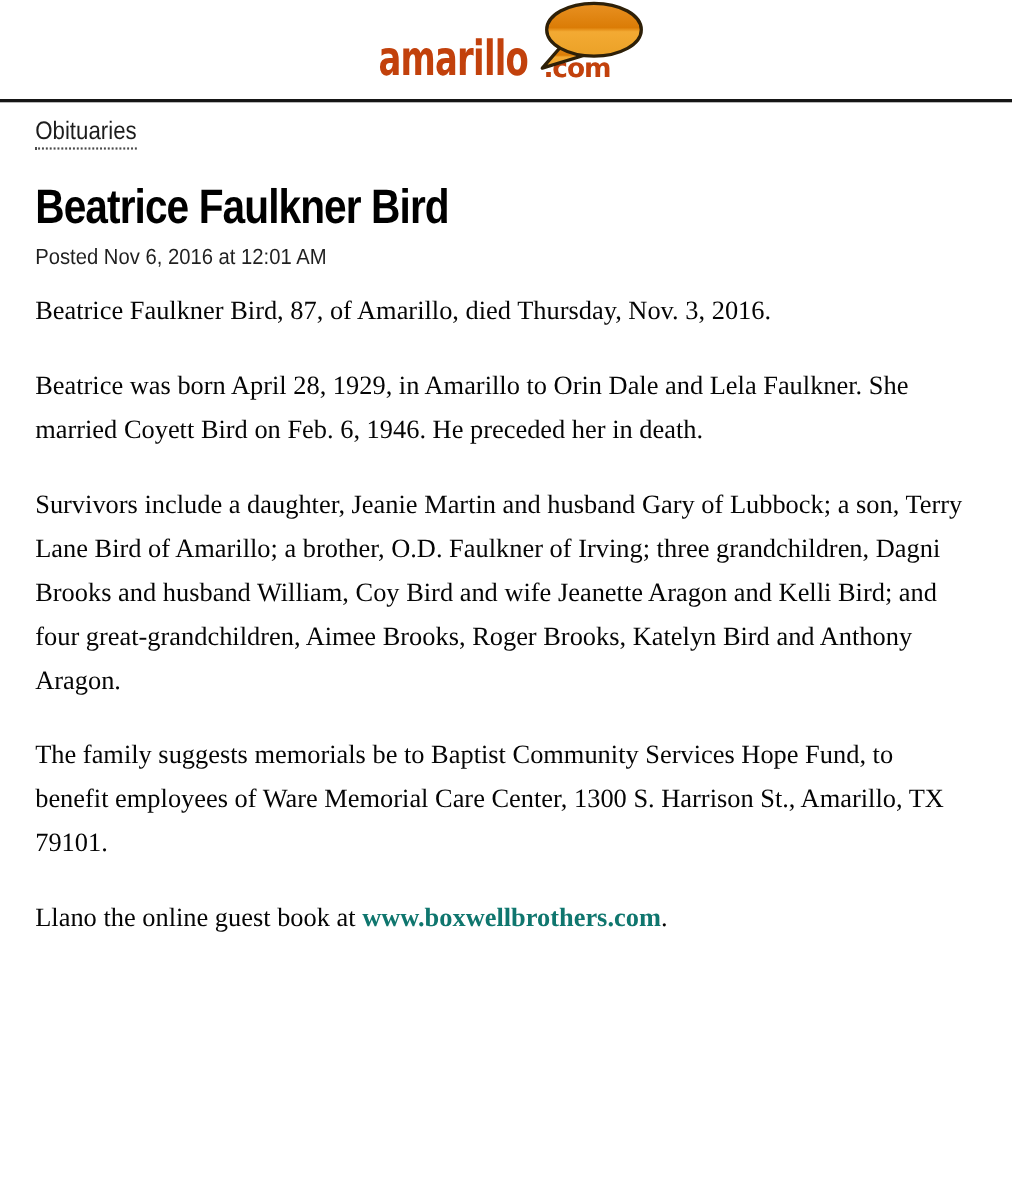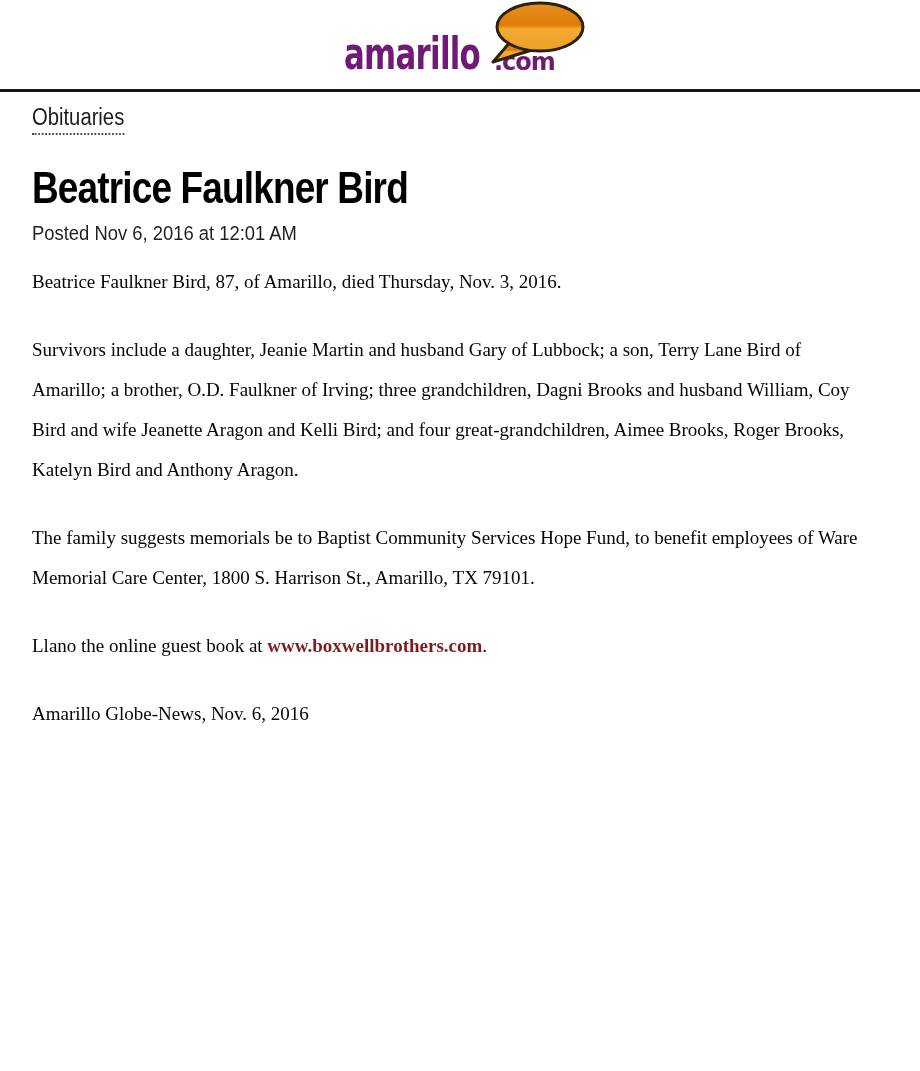--- a/index.html
+++ b/index.html
@@ -15,21 +15,21 @@
 
   
   header { text-align: center; padding-top: 10px; }
   .logo {
     position: relative;
     display: inline-block;
     width: 252px;
     height: 66px;
     transform: translateX(10px);
     text-decoration: none;
-    color: #701a75;
+    color: #c2410c;
     cursor: pointer;
   }
   .brand {
     position: absolute;
     left: 0;
     bottom: 0;
     font-family: "DejaVu Sans", sans-serif;
     font-weight: bold;
     font-size: 44px;
     line-height: 1;
@@ -107,30 +107,30 @@
     line-height: 26px;
     color: #1f1f1f;
     transform: scaleX(0.92);
     transform-origin: left bottom;
     white-space: nowrap;
   }
   .body { margin-top: 16px; }
   .body p {
     margin: 0 0 28px 0;
     font-family: "Liberation Serif", serif;
-    font-size: 19px;
+    font-size: 24px;
     line-height: 40px;
     color: #050505;
     max-width: 862px;
     text-align: left;
   }
   .body p:last-child { margin-bottom: 0; }
   .gb-link {
     font-weight: bold;
-    color: #7f1d1d;
+    color: #0f766e;
     text-decoration: none;
     cursor: pointer;
   }
 </style>
 </head>
 <body>
 
 <div class="page">
 
   <header>
@@ -156,20 +156,20 @@
 
   <main class="content">
     <a class="breadcrumb">Obituaries</a>
 
     <h1 class="title">Beatrice Faulkner Bird</h1>
 
     <div class="posted">Posted Nov 6, 2016 at 12:01 AM</div>
 
     <div class="body">
       <p>Beatrice Faulkner Bird, 87, of Amarillo, died Thursday, Nov. 3, 2016.</p>
+      <p>Beatrice was born April 28, 1929, in Amarillo to Orin Dale and Lela Faulkner. She married Coyett Bird on Feb. 6, 1946. He preceded her in death.</p>
       <p>Survivors include a daughter, Jeanie Martin and husband Gary of Lubbock; a son, Terry Lane Bird of Amarillo; a brother, O.D. Faulkner of Irving; three grandchildren, Dagni Brooks and husband William, Coy Bird and wife Jeanette Aragon and Kelli Bird; and four great-grandchildren, Aimee Brooks, Roger Brooks, Katelyn Bird and Anthony Aragon.</p>
-      <p>The family suggests memorials be to Baptist Community Services Hope Fund, to benefit employees of Ware Memorial Care Center, 1800 S. Harrison St., Amarillo, TX 79101.</p>
+      <p>The family suggests memorials be to Baptist Community Services Hope Fund, to benefit employees of Ware Memorial Care Center, 1300 S. Harrison St., Amarillo, TX 79101.</p>
       <p><span>Llano the online guest book at </span><a class="gb-link">www.boxwellbrothers.com</a><span>.</span></p>
-      <p>Amarillo Globe-News, Nov. 6, 2016</p>
     </div>
   </main>
 
 </div>
 
 </body></html>

